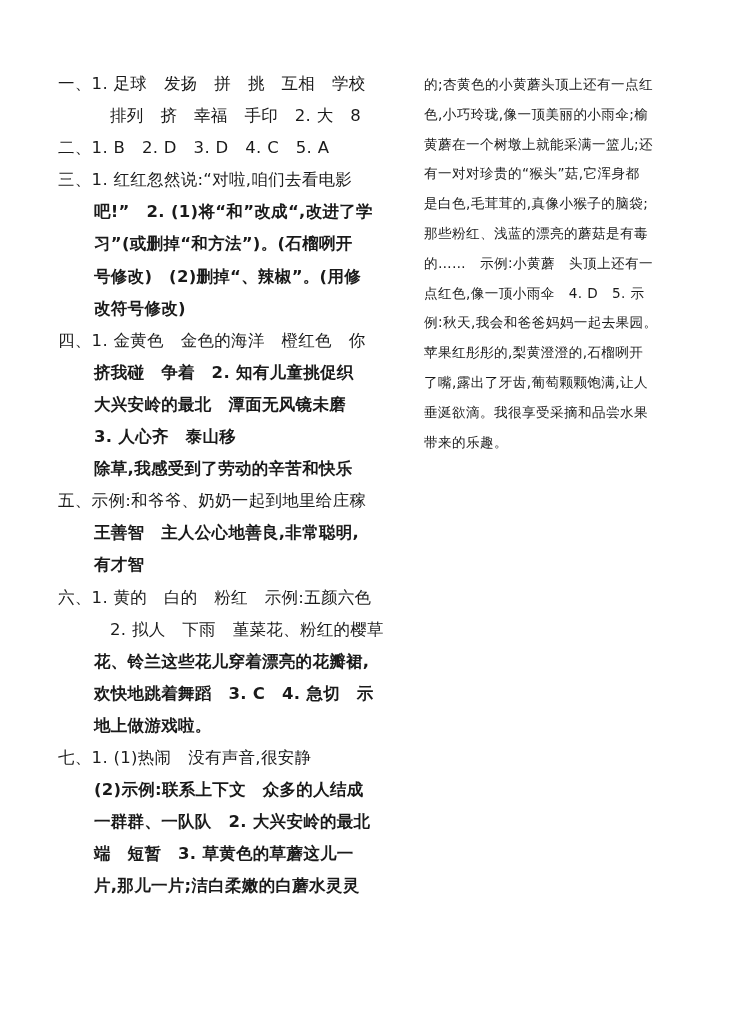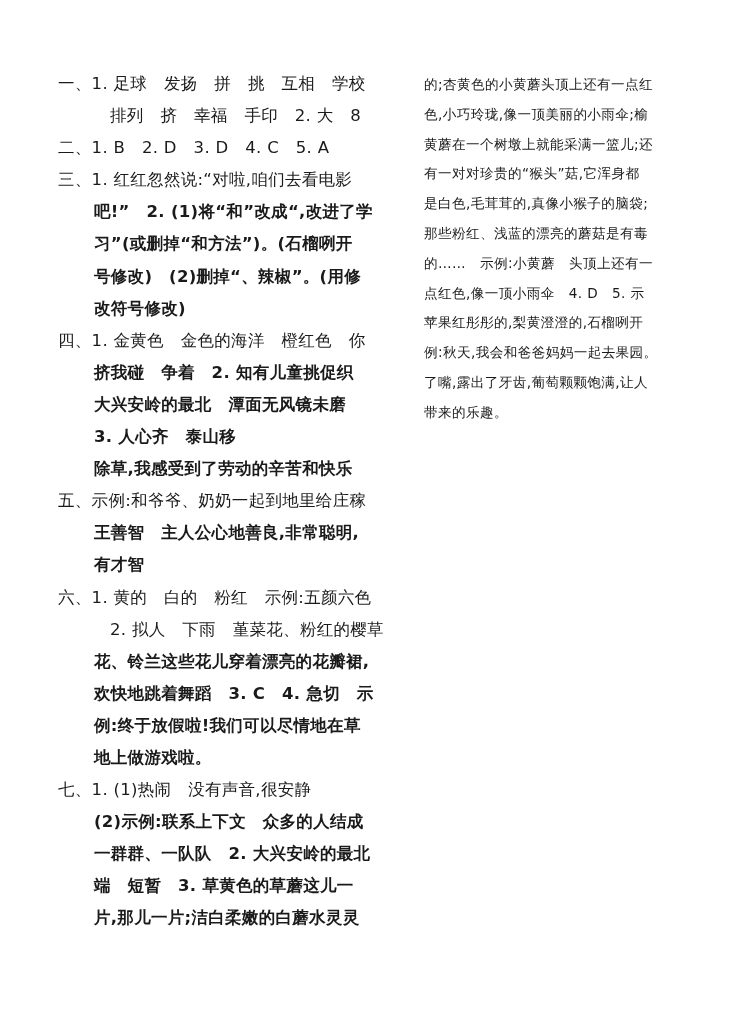--- a/index.html
+++ b/index.html
@@ -30,35 +30,35 @@
   <span class="line indent1">大兴安岭的最北　潭面无风镜未磨</span>
   <span class="line indent1">3. 人心齐　泰山移</span>
   <span class="line indent1">除草,我感受到了劳动的辛苦和快乐</span>
   <span class="line">五、示例:和爷爷、奶奶一起到地里给庄稼</span>
   <span class="line indent1">王善智　主人公心地善良,非常聪明,</span>
   <span class="line indent1">有才智</span>
   <span class="line">六、1. 黄的　白的　粉红　示例:五颜六色</span>
   <span class="line indent2">2. 拟人　下雨　堇菜花、粉红的樱草</span>
   <span class="line indent1">花、铃兰这些花儿穿着漂亮的花瓣裙,</span>
   <span class="line indent1">欢快地跳着舞蹈　3. C　4. 急切　示</span>
-  <span class="line indent1">例:终于放假啦!我们可以尽情地在草</span>
   <span class="line indent1">地上做游戏啦。</span>
   <span class="line">七、1. (1)热闹　没有声音,很安静</span>
   <span class="line indent1">(2)示例:联系上下文　众多的人结成</span>
   <span class="line indent1">一群群、一队队　2. 大兴安岭的最北</span>
   <span class="line indent1">端　短暂　3. 草黄色的草蘑这儿一</span>
   <span class="line indent1">片,那儿一片;洁白柔嫩的白蘑水灵灵</span>
 </div>
 
 <div class="col-right">
   <span class="line">的;杏黄色的小黄蘑头顶上还有一点红</span>
   <span class="line">色,小巧玲珑,像一顶美丽的小雨伞;榆</span>
   <span class="line">黄蘑在一个树墩上就能采满一篮儿;还</span>
   <span class="line">有一对对珍贵的“猴头”菇,它浑身都</span>
   <span class="line">是白色,毛茸茸的,真像小猴子的脑袋;</span>
   <span class="line">那些粉红、浅蓝的漂亮的蘑菇是有毒</span>
   <span class="line">的……　示例:小黄蘑　头顶上还有一</span>
   <span class="line">点红色,像一顶小雨伞　4. D　5. 示</span>
+  <span class="line">例:秋天,我会和爸爸妈妈一起去果园。</span>
   <span class="line">苹果红彤彤的,梨黄澄澄的,石榴咧开</span>
-  <span class="line">例:秋天,我会和爸爸妈妈一起去果园。</span>
   <span class="line">了嘴,露出了牙齿,葡萄颗颗饱满,让人</span>
+  <span class="line">垂涎欲滴。我很享受采摘和品尝水果</span>
   <span class="line">带来的乐趣。</span>
 </div>
 
 </body></html>

